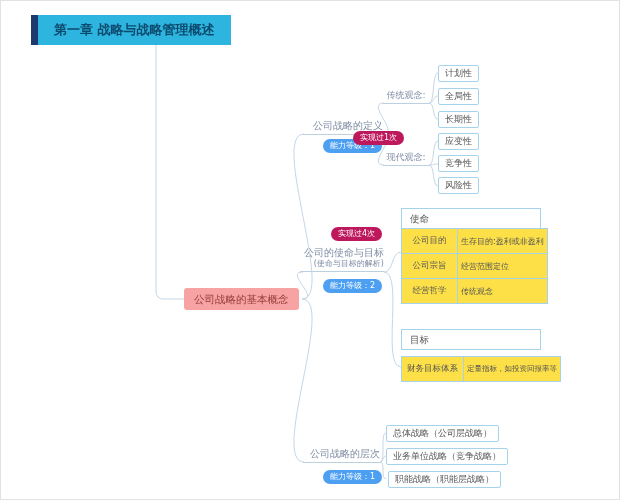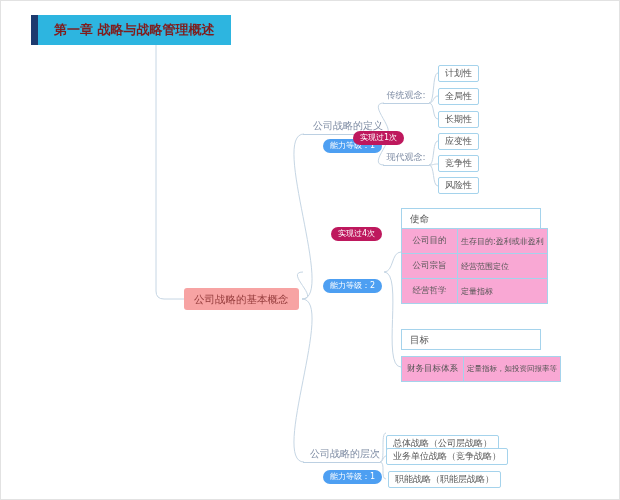--- a/index.html
+++ b/index.html
@@ -3,21 +3,21 @@
 <meta charset="utf-8">
 <style>
   * { margin:0; padding:0; box-sizing:border-box; }
   body { font-family:"DejaVu Sans","Liberation Sans",sans-serif; background:#fff; }
   .canvas { position:relative; width:620px; height:500px; background:#fff; border:1px solid #e2e2e2; overflow:hidden; }
   .links { position:absolute; left:0; top:0; width:620px; height:500px; pointer-events:none; }
   .links path { fill:none; stroke:#c6d6e4; stroke-width:1; }
 
   .title-bar { position:absolute; left:30px; top:14px; width:7px; height:30px; background:#1d3a6e; }
   .title-box { position:absolute; left:37px; top:14px; height:30px; line-height:30px; padding:0 16px;
-               background:#2db5e0; color:#7f1d1d; font-size:13px; font-weight:bold; white-space:nowrap; }
+               background:#2db5e0; color:#0c4a6e; font-size:13px; font-weight:bold; white-space:nowrap; }
 
   .root-node { position:absolute; left:183px; top:287px; height:22px; line-height:22px; padding:0 10px;
                background:#f7a3a3; border-radius:3px; color:#953c3c; font-size:10.5px; white-space:nowrap; }
 
   .branch-label { position:absolute; text-align:right; color:#7d8ba3; border-bottom:1px solid #bcd0e2;
                   padding-bottom:2px; white-space:nowrap; }
   .lbl-main { font-size:10px; line-height:12px; }
   .lbl-sub  { font-size:8px;  line-height:10px; }
   .sub-label { position:absolute; color:#7d8ba3; font-size:9px; line-height:11px; padding-bottom:2px;
                border-bottom:1px solid #bcd0e2; text-align:center; white-space:nowrap; }
@@ -25,21 +25,21 @@
   .badge { position:absolute; color:#fff; font-size:8px; line-height:13px; height:14px; padding:0 7px;
            border-radius:7px; white-space:nowrap; }
   .badge.blue { background:#4d9ff2; }
   .badge.pink { background:#be185d; }
 
   .leaf { position:absolute; background:#fff; border:1px solid #a5d3ec; border-radius:2px;
           color:#555; font-size:9px; line-height:15px; height:17px; padding:0 6px; white-space:nowrap; }
 
   .hdr-box { position:absolute; width:140px; height:21px; line-height:19px; padding-left:8px;
              border:1px solid #a5d3ec; background:#fff; color:#555; font-size:9.5px; }
-  table.tbl { position:absolute; border-collapse:collapse; background:#f9a8d4; }
+  table.tbl { position:absolute; border-collapse:collapse; background:#fde047; }
   table.tbl td { border:1px solid #a5d3ec; color:#555; height:25px; }
   td.k { text-align:center; font-size:8.5px; }
   td.v { font-size:8px; padding:4px 3px; white-space:nowrap; }
   #mission-table td.k { width:56px; } #mission-table td.v { width:84px; }
   #goal-table td.k { width:62px; } #goal-table td.v { width:88px; font-size:7.5px; }
 </style>
 </head>
 <body>
 
 <div class="canvas">
@@ -78,51 +78,55 @@
   <div class="leaf" style="left:437px; top:87px;">全局性</div>
   <div class="leaf" style="left:437px; top:110px;">长期性</div>
 
   <div class="badge pink" style="left:352px; top:130px;">实现过1次</div>
   <div class="sub-label" style="left:382px; top:151px; width:46px;">现代观念:</div>
   <div class="leaf" style="left:437px; top:132px;">应变性</div>
   <div class="leaf" style="left:437px; top:154px;">竞争性</div>
   <div class="leaf" style="left:437px; top:176px;">风险性</div>
 
   <div class="badge pink" style="left:330px; top:226px;">实现过4次</div>
+  <div class="branch-label" style="left:299px; top:246px; width:84px;">
+    <div class="lbl-main">公司的使命与目标</div>
+    <div class="lbl-sub">(使命与目标的解析)</div>
+  </div>
   <div class="badge blue" style="left:322px; top:278px;">能力等级：2</div>
 
   <div class="hdr-box" style="left:400px; top:207px;">使命</div>
   <table class="tbl" id="mission-table" style="left:400px; top:227px;">
     <tbody>
         <tr>
       <td class="k">公司目的</td>
       <td class="v">生存目的:盈利或非盈利</td>
     </tr>
     <tr>
       <td class="k">公司宗旨</td>
       <td class="v">经营范围定位</td>
     </tr>
     <tr>
       <td class="k">经营哲学</td>
-      <td class="v">定量指标</td>
+      <td class="v">传统观念</td>
     </tr>
   </tbody>
     </table>
 
   <div class="hdr-box" style="left:400px; top:328px;">目标</div>
   <table class="tbl" id="goal-table" style="left:400px; top:355px;">
     <tbody>
         <tr>
       <td class="k">财务目标体系</td>
       <td class="v">定量指标，如投资回报率等</td>
     </tr>
   </tbody>
     </table>
 
   <div class="branch-label" style="left:302px; top:447px; width:77px;">
     <div class="lbl-main">公司战略的层次</div>
   </div>
   <div class="badge blue" style="left:322px; top:469px;">能力等级：1</div>
-  <div class="leaf" style="left:385px; top:424px;margin-top:10px;">总体战略（公司层战略）</div>
+  <div class="leaf" style="left:385px; top:424px;">总体战略（公司层战略）</div>
   <div class="leaf" style="left:385px; top:447px;">业务单位战略（竞争战略）</div>
   <div class="leaf" style="left:387px; top:470px;">职能战略（职能层战略）</div>
 
 </div>
 
 </body></html>

